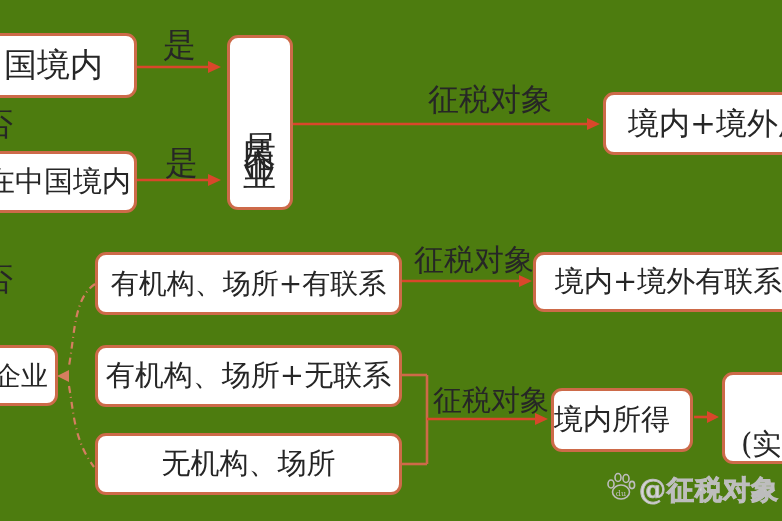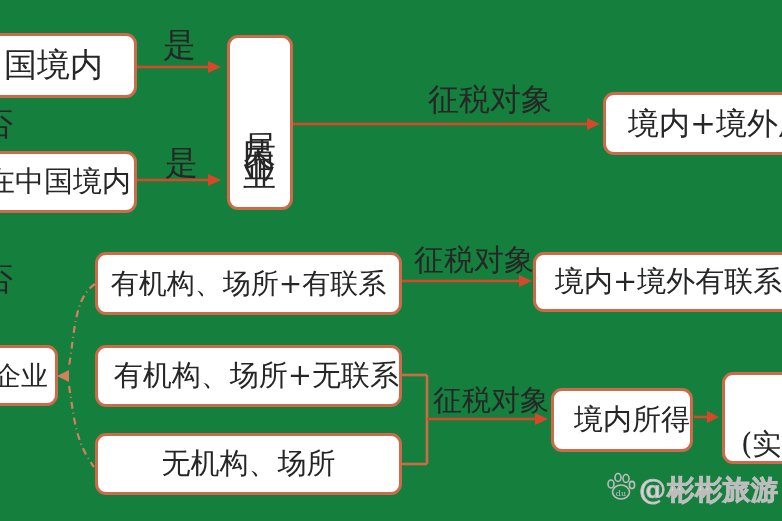--- a/index.html
+++ b/index.html
@@ -1,20 +1,20 @@
 <!DOCTYPE html>
 <html><head>
 <meta charset="utf-8">
 <style>
   html,body { margin:0; padding:0; background:#fff; }
   #canvas {
     position:relative;
     width:782px; height:521px;
     overflow:hidden;
-    background:#15803d;
+    background:#4d7c0f;
     font-family:"DejaVu Serif","Liberation Serif",serif;
     color:#262626;
   }
   .box {
     position:absolute;
     box-sizing:border-box;
     border:3px solid #cd6a49;
     border-radius:11px;
     background:#ffffff;
     display:flex;
@@ -71,33 +71,33 @@
   </div>
 
   <div class="box" style="left:-120px; top:345px; width:178px; height:61px; justify-content:flex-end; padding-right:7px; font-size:27px;">
     <span>企业</span>
   </div>
 
   <div class="box" style="left:95px; top:252px; width:307px; height:63px; justify-content:center; font-size:28px;">
     <span>有机构、场所+有联系</span>
   </div>
 
-  <div class="box" style="left:95px; top:345px; width:307px; height:62px; justify-content:flex-end; font-size:29px;">
+  <div class="box" style="left:95px; top:345px; width:307px; height:62px; justify-content:center; font-size:29px;">
     <span>有机构、场所+无联系</span>
   </div>
 
   <div class="box" style="left:95px; top:433px; width:307px; height:62px; justify-content:center; font-size:29px;">
     <span>无机构、场所</span>
   </div>
 
   <div class="box" style="left:533px; top:252px; width:305px; height:60px; justify-content:flex-start; padding-left:19px; font-size:29px;">
     <span>境内+境外有联系所</span>
   </div>
 
-  <div class="box" style="left:551px; top:388px; width:142px; height:64px; justify-content:flex-end; font-size:29px;">
+  <div class="box" style="left:551px; top:388px; width:142px; height:64px; justify-content:flex-start; font-size:29px;">
     <span>境内所得</span>
   </div>
 
   <div class="box" style="left:722px; top:372px; width:130px; height:92px; font-size:29px; position:absolute;">
     <span style="position:absolute; left:16px; top:50px;">(实</span>
   </div>
 
   <div class="lbl" style="left:163px; top:23px; font-size:33px;">是</div>
   <div class="lbl" style="left:-19px; top:103px; font-size:32px;">否</div>
   <div class="lbl" style="left:165px; top:141px; font-size:33px;">是</div>
@@ -155,16 +155,16 @@
     <svg width="30" height="32" viewBox="0 0 30 32">
       <g stroke="#bdbdbd" stroke-width="1.6" fill="none">
         <ellipse cx="15" cy="20" rx="8.5" ry="7"></ellipse>
         <ellipse cx="5" cy="12" rx="3" ry="4"></ellipse>
         <ellipse cx="12" cy="5.5" rx="3" ry="4"></ellipse>
         <ellipse cx="20" cy="6.5" rx="3" ry="4"></ellipse>
         <ellipse cx="26" cy="13" rx="2.6" ry="3.6"></ellipse>
       </g>
       <text x="15" y="24" text-anchor="middle" font-size="8" fill="#bdbdbd">du</text>
     </svg>
-    <span class="handle">@彬彬旅游</span>
+    <span class="handle">@征税对象</span>
   </div>
 
 </div>
 
 </body></html>

